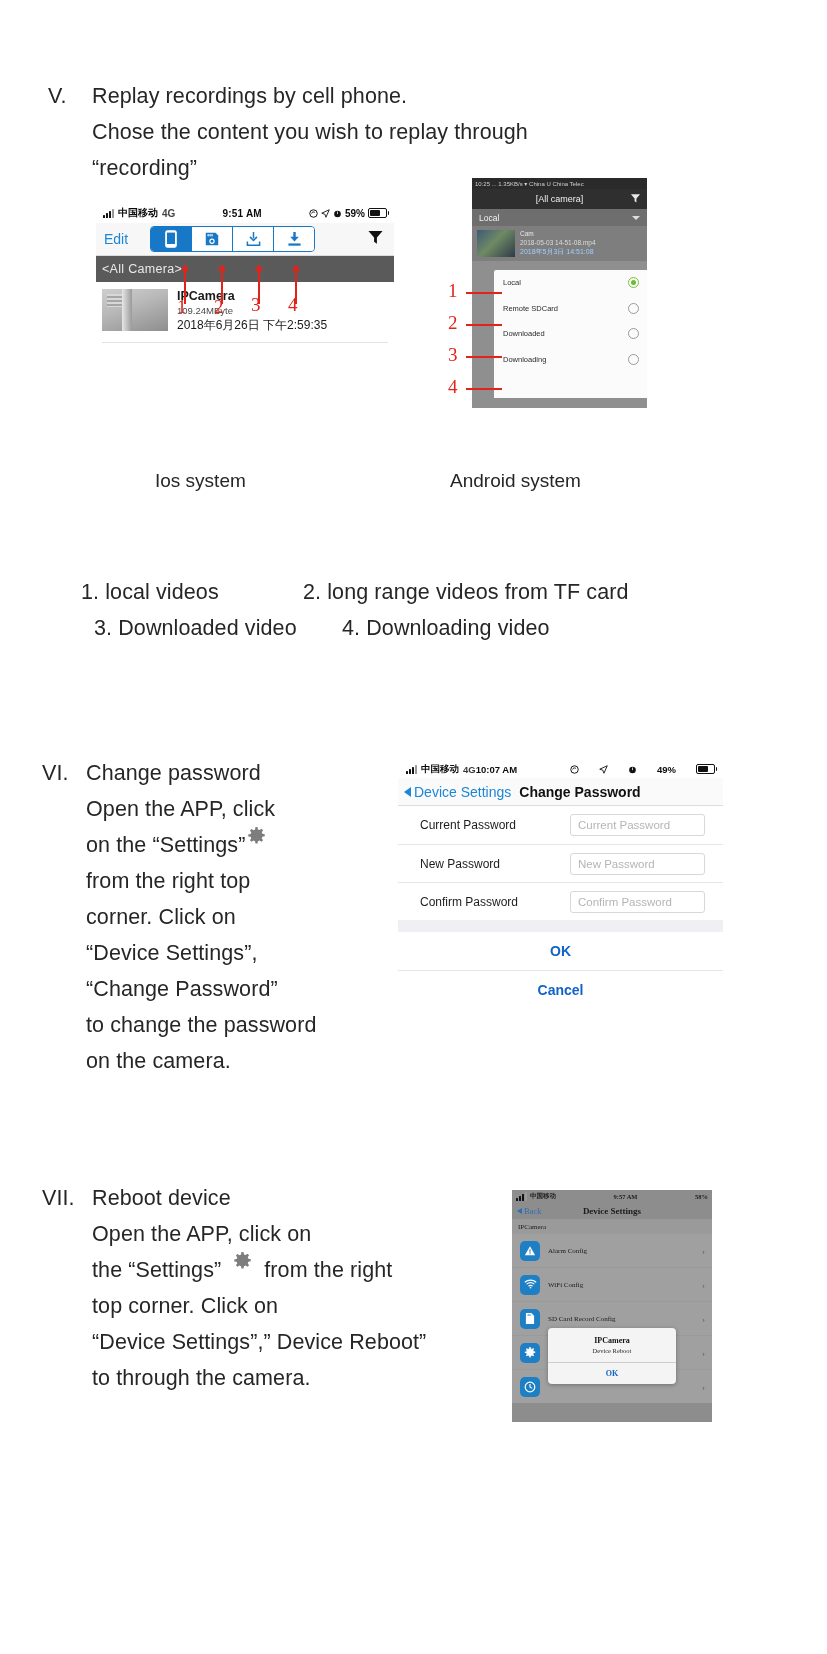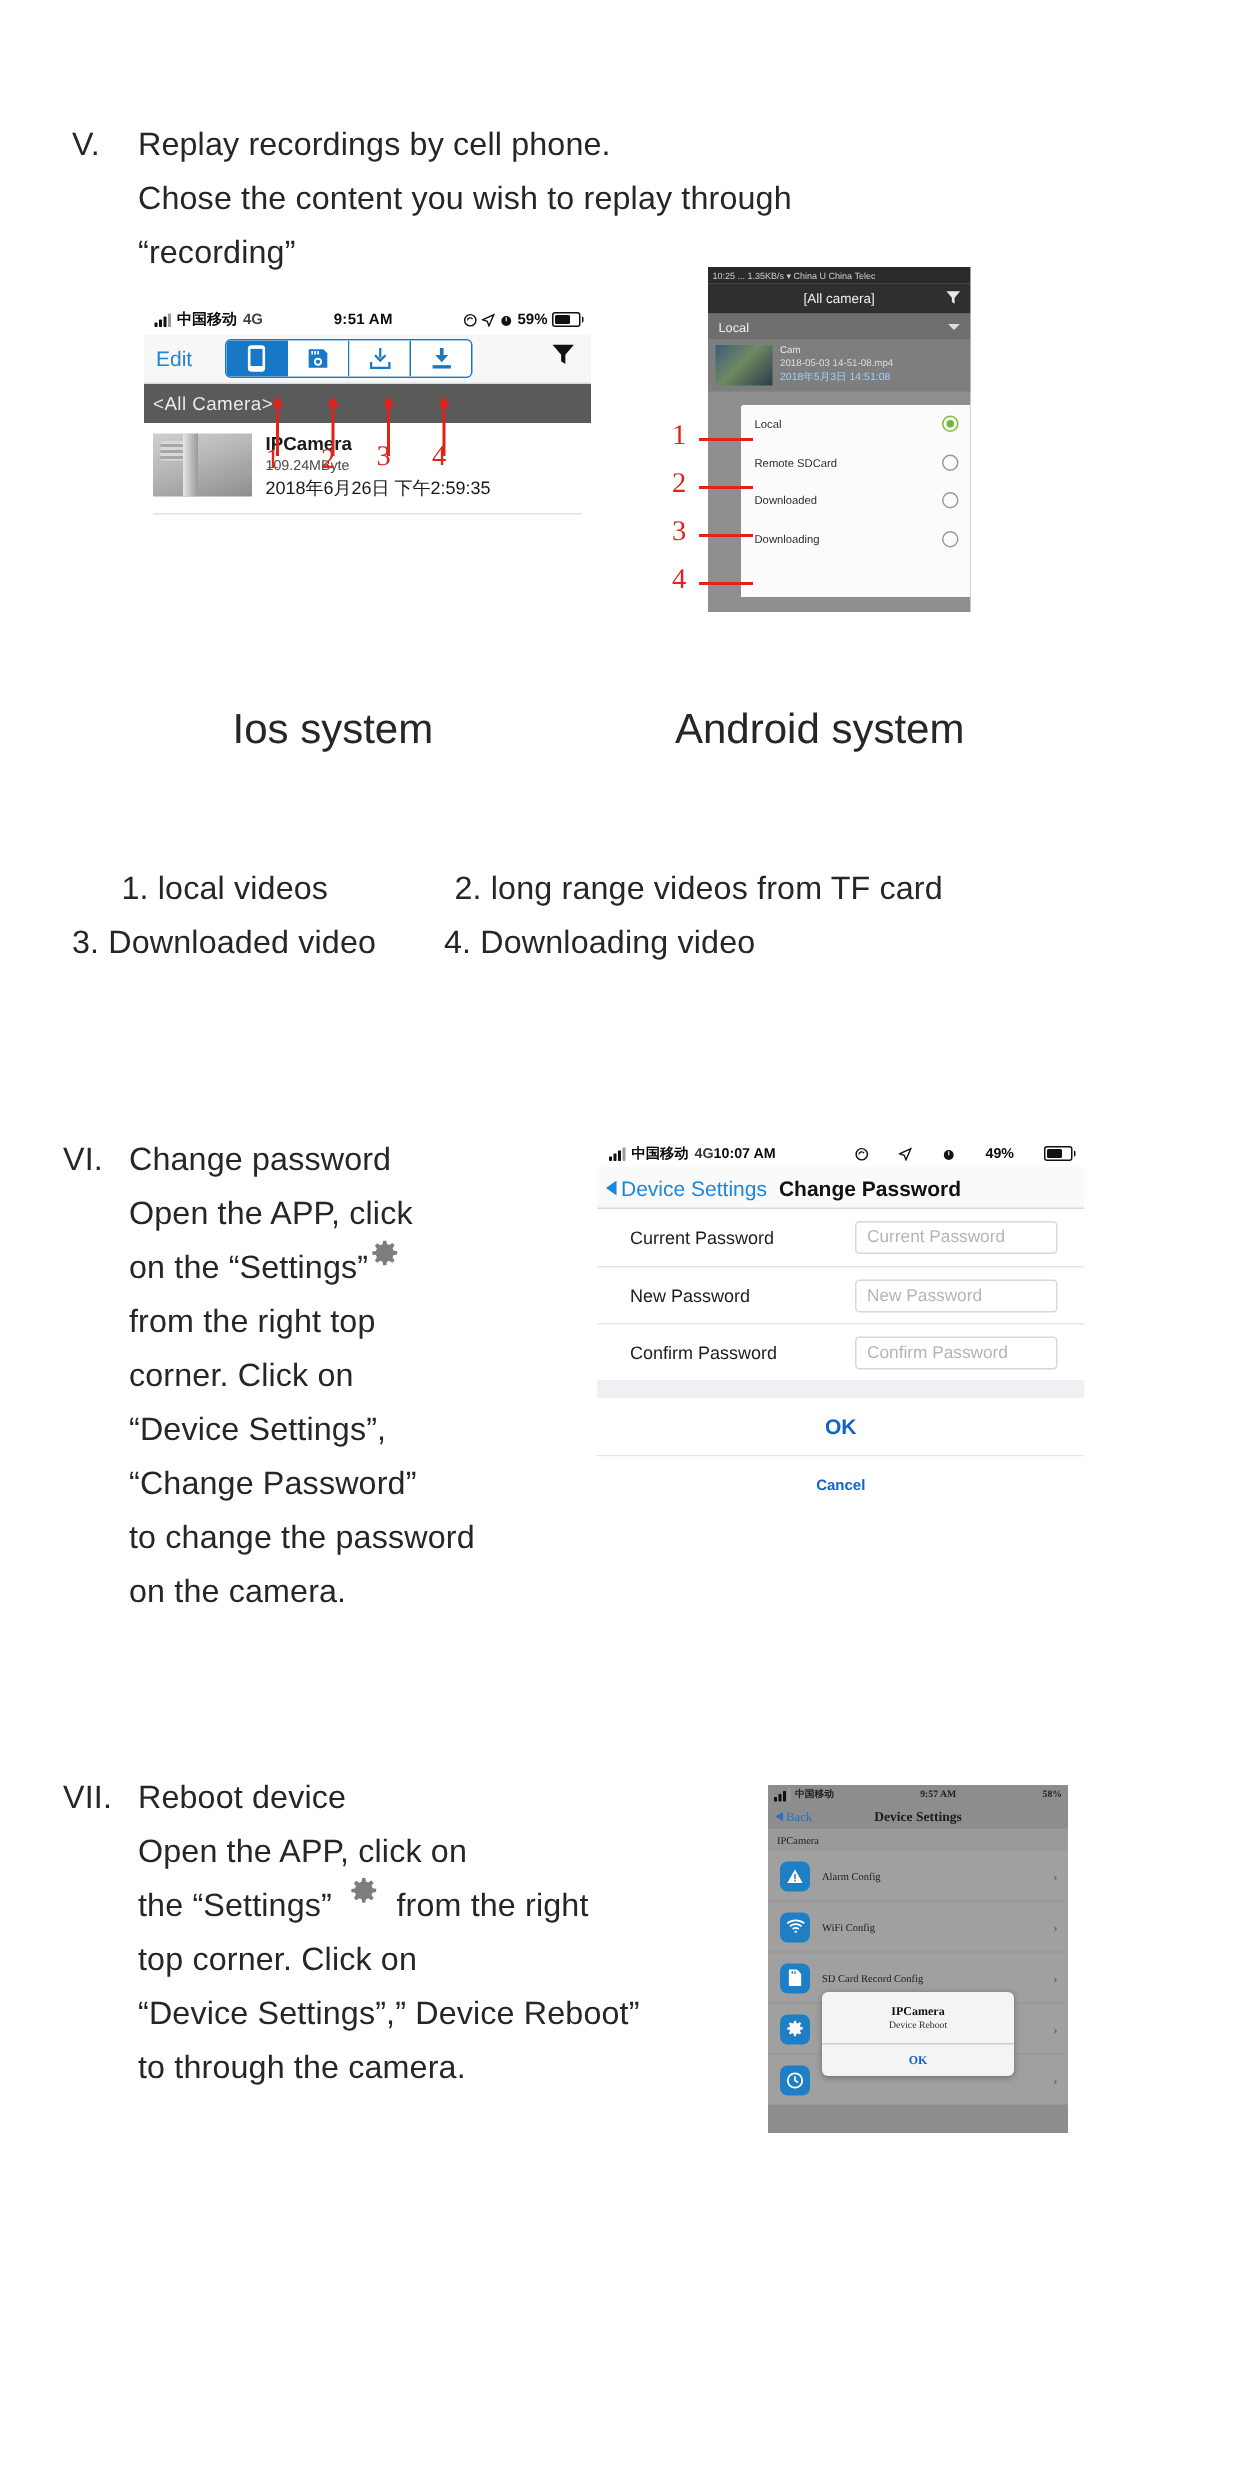--- a/index.html
+++ b/index.html
@@ -131,21 +131,21 @@
   .pop-item .plabel{font-size:7.5px;color:#2b2b2b;flex:1;}
   .radio{
     width:11px;height:11px;border-radius:50%;border:1px solid #9a9a9a;
     display:flex;align-items:center;justify-content:center;box-sizing:border-box;
   }
   .radio i{display:block;width:5px;height:5px;border-radius:50%;background:transparent;}
   .radio.on{border-color:#7cbf3f;}
   .radio.on i{background:#6cbe2f;}
 
   
-  .cap{position:absolute;font-size:28px;color:#262626;}
+  .cap{position:absolute;font-size:19px;color:#262626;}
 
   
   #cp-shot{left:398px;top:760px;width:325px;height:258px;}
   .cp-status{
     height:18px;display:flex;align-items:center;font-size:9.5px;font-weight:700;
     color:#0b0b0b;padding:0 8px;box-sizing:border-box;background:#fff;
   }
   .cp-nav{
     height:27px;display:flex;align-items:center;background:#fafafa;
     border-bottom:1px solid #dcdcdc;padding-left:6px;
@@ -162,21 +162,21 @@
   .cp-label{font-size:12px;color:#1c1c1c;flex:0 0 150px;}
   .cp-input{
     flex:1;height:22px;border:1px solid #d8d8d8;border-radius:3px;background:#fff;
     display:flex;align-items:center;padding:0 7px;box-sizing:border-box;
     font-size:11.5px;color:#b5b5b5;overflow:hidden;white-space:nowrap;
   }
   .cp-gap{height:12px;background:#efeff4;}
   .cp-ok{height:38px;display:flex;align-items:center;justify-content:center;
     color:#1262c8;font-weight:700;font-size:14px;background:#fff;border-bottom:1px solid #e6e6e6;}
   .cp-cancel{height:38px;display:flex;align-items:center;justify-content:center;
-    color:#1262c8;font-weight:700;font-size:10px;background:#fff;}
+    color:#1262c8;font-weight:700;font-size:14px;background:#fff;}
 
   
   #rb-shot{left:512px;top:1190px;width:200px;height:232px;background:#8d8d8d;font-family:Liberation Serif, serif;}
   .rb-status{height:12px;background:#8d8d8d;color:#1f1f1f;font-size:6.5px;font-weight:700;
     display:flex;align-items:center;padding:0 4px;}
   .rb-nav{height:17px;background:#8d8d8d;display:flex;align-items:center;padding:0 5px;position:relative;}
   .rb-back{color:#2f6fb5;font-size:8.5px;display:flex;align-items:center;}
   .rb-chev{width:0;height:0;border-top:3.5px solid transparent;border-bottom:3.5px solid transparent;border-right:5px solid #2f6fb5;margin-right:2px;}
   .rb-title{position:absolute;left:0;right:0;text-align:center;font-size:9px;font-weight:700;color:#1b1b1b;}
   .rb-sect{height:15px;background:#9a9a9a;display:flex;align-items:center;padding-left:6px;font-size:7px;color:#1d1d1d;}
@@ -374,21 +374,21 @@
 
   <div class="cap" style="left:155px;top:470px;">Ios system</div>
   <div class="cap" style="left:450px;top:470px;">Android system</div>
 
   <div class="doc-text" style="position:absolute;left:48px;top:574px;width:720px;">
     <div style="display:flex;">
       <span style="width:222px;display:inline-block;margin-left:33px;">1.   local videos</span>
       <span>2. long range videos from TF card</span>
     </div>
     <div style="display:flex;">
-      <span style="width:248px;display:inline-block;">3.  Downloaded video</span>
+      <span style="width:248px;display:inline-block;margin-left:46px;">3.  Downloaded video</span>
       <span>4.  Downloading video</span>
     </div>
   </div>
 
   <div class="sec doc-text" style="left:42px;top:755px;width:350px;">
     <div class="sec-row">
       <span class="sec-num">VI.</span>
       <span>Change password</span>
     </div>
     <div class="sec-row">

